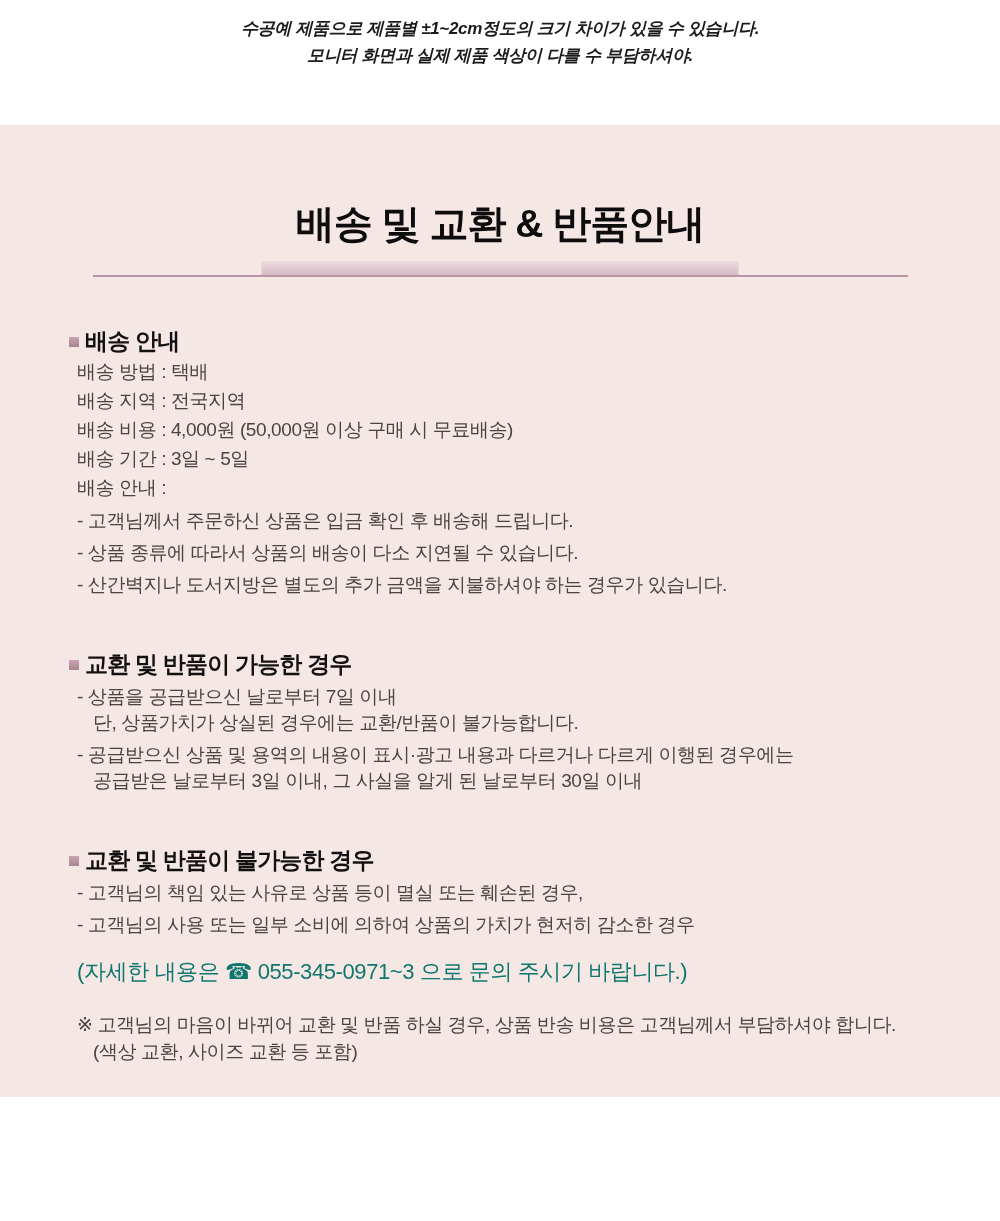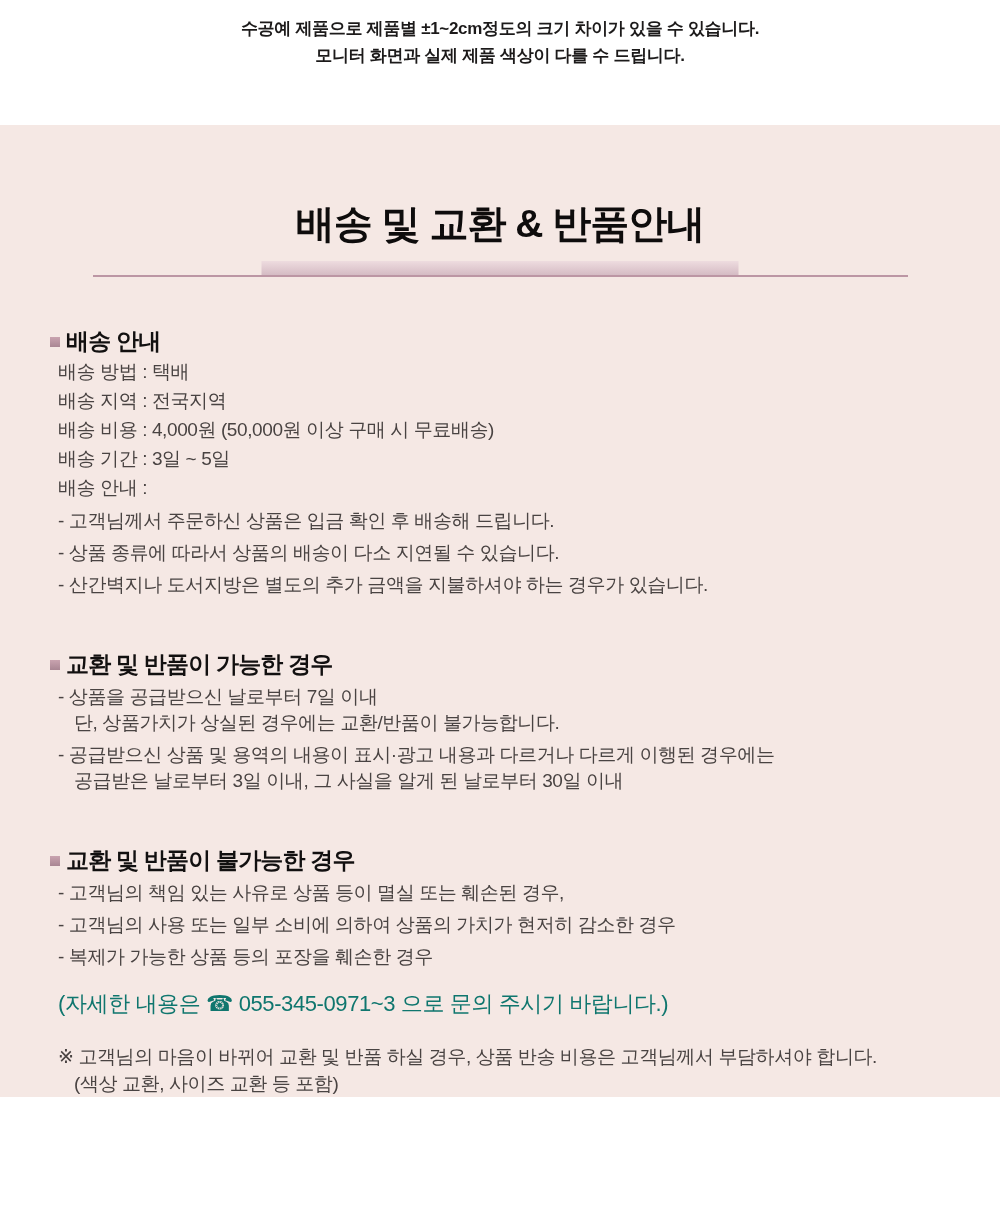--- a/index.html
+++ b/index.html
@@ -14,20 +14,21 @@
     height: 1221px;
     background: #ffffff;
     overflow: hidden;
   }
   
   .top-notice {
     box-sizing: border-box;
     height: 125px;
     padding-top: 15px;
     text-align: center;
+    font-style: italic;
   }
   .notice-line {
     font-size: 17px;
     font-weight: 600;
     line-height: 27px;
     color: #1c1a1a;
     letter-spacing: -0.3px;
   }
   
   .pink-area {
@@ -64,21 +65,21 @@
     position: absolute;
     left: 0;
     right: 0;
     bottom: 0;
     height: 2px;
     background: var(--accent-line, #bc96a4);
   }
   
   .content {
     box-sizing: border-box;
-    padding: 50px 60px 0 58px;
+    padding: 50px 60px 0 77px;
   }
   .info-section + .info-section { margin-top: 52px; }
   .section-heading {
     display: flex;
     align-items: center;
     margin-left: -8px;
     margin-bottom: 2px;
     line-height: 28px;
   }
   .bullet-square {
@@ -126,21 +127,21 @@
   }
   .foot-line2 { padding-left: 16px; }
 </style>
 </head>
 <body>
 
 <div class="page">
 
   <div class="top-notice">
     <div class="notice-line">수공예 제품으로 제품별 ±1~2cm정도의 크기 차이가 있을 수 있습니다.</div>
-    <div class="notice-line">모니터 화면과 실제 제품 색상이 다를 수 드립니다.</div>
+    <div class="notice-line">모니터 화면과 실제 제품 색상이 다를 수 부담하셔야.</div>
   </div>
 
   <div class="pink-area">
 
     <h1 class="main-title">배송 및 교환 &amp; 반품안내</h1>
 
     <div class="title-decoration">
       <div class="deco-bar"></div>
       <div class="deco-line"></div>
     </div>
@@ -185,23 +186,20 @@
             <div class="section-heading">
               <span class="bullet-square"></span>
               <span class="heading-text">교환 및 반품이 불가능한 경우</span>
             </div>
             <div class="dash-item">
               <div class="dash-line">- 고객님의 책임 있는 사유로 상품 등이 멸실 또는 훼손된 경우,</div>
             </div>
             <div class="dash-item">
               <div class="dash-line">- 고객님의 사용 또는 일부 소비에 의하여 상품의 가치가 현저히 감소한 경우</div>
             </div>
-            <div class="dash-item">
-              <div class="dash-line">- 복제가 가능한 상품 등의 포장을 훼손한 경우</div>
-            </div>
             <div class="contact-line">(자세한 내용은 ☎ 055-345-0971~3 으로 문의 주시기 바랍니다.)</div>
           </section>
         </div>
 
       <div class="footnote">
         <div class="foot-line1">※ 고객님의 마음이 바뀌어 교환 및 반품 하실 경우, 상품 반송 비용은 고객님께서 부담하셔야 합니다.</div>
         <div class="foot-line2">(색상 교환, 사이즈 교환 등 포함)</div>
       </div>
     </div>
 

